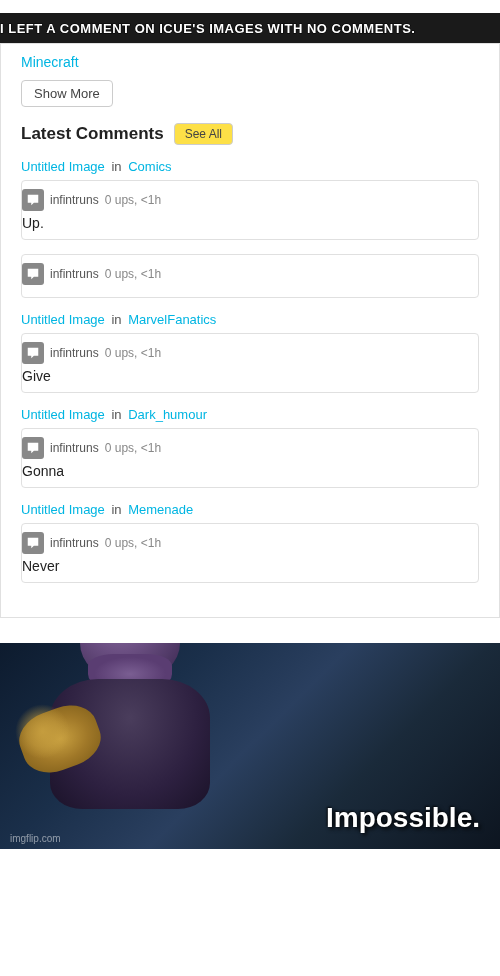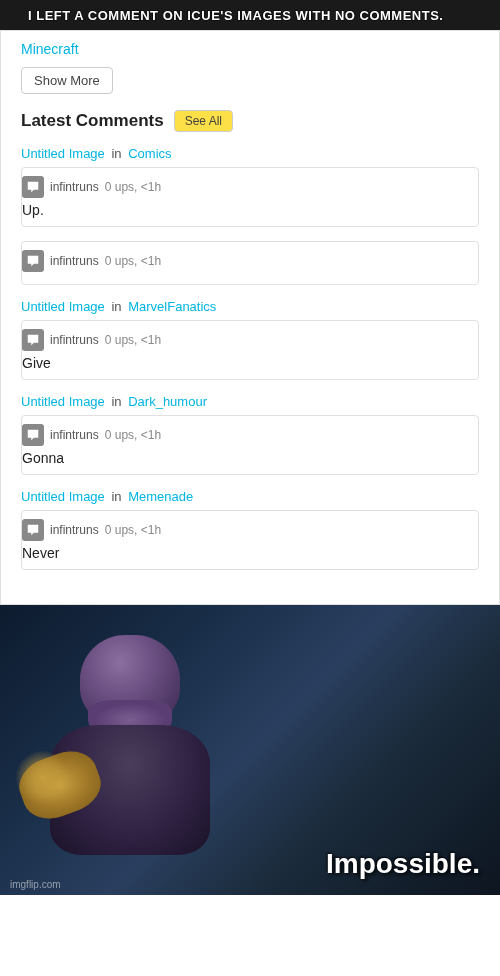--- a/index.html
+++ b/index.html
@@ -5,22 +5,23 @@
     * { margin: 0; padding: 0; box-sizing: border-box; }
     body {
       width: 500px;
       font-family: Arial, sans-serif;
       background: #fff;
     }
 
     
     .top-caption {
       background: #1a1a1a;
-      padding: 6px 28px;
+      padding: 6px 0;
       text-align: left;
+      margin-top: 13px;
     }
     .top-caption span {
       color: #fff;
       font-size: 13px;
       font-weight: 900;
       font-family: Impact, Arial Black, sans-serif;
       text-transform: uppercase;
       letter-spacing: 0.5px;
       -webkit-text-stroke: 1px #000;
       paint-order: stroke fill;
@@ -133,25 +134,26 @@
       font-size: 14px;
       color: #222;
       margin-top: 2px;
     }
 
     
     .thanos-section {
       position: relative;
       background: #1a2a3a;
       width: 500px;
-      height: 290px;
+      height: 206px;
       overflow: hidden;
       display: flex;
       align-items: flex-end;
       justify-content: center;
+      margin-top: 25px;
     }
     .thanos-bg {
       position: absolute;
       top: 0; left: 0; right: 0; bottom: 0;
       background: linear-gradient(135deg, #0d1b2e 0%, #1a2f4a 30%, #2a3f5f 50%, #1a2a3a 70%, #0d1520 100%);
     }
     
     .thanos-figure {
       position: absolute;
       bottom: 40px;

